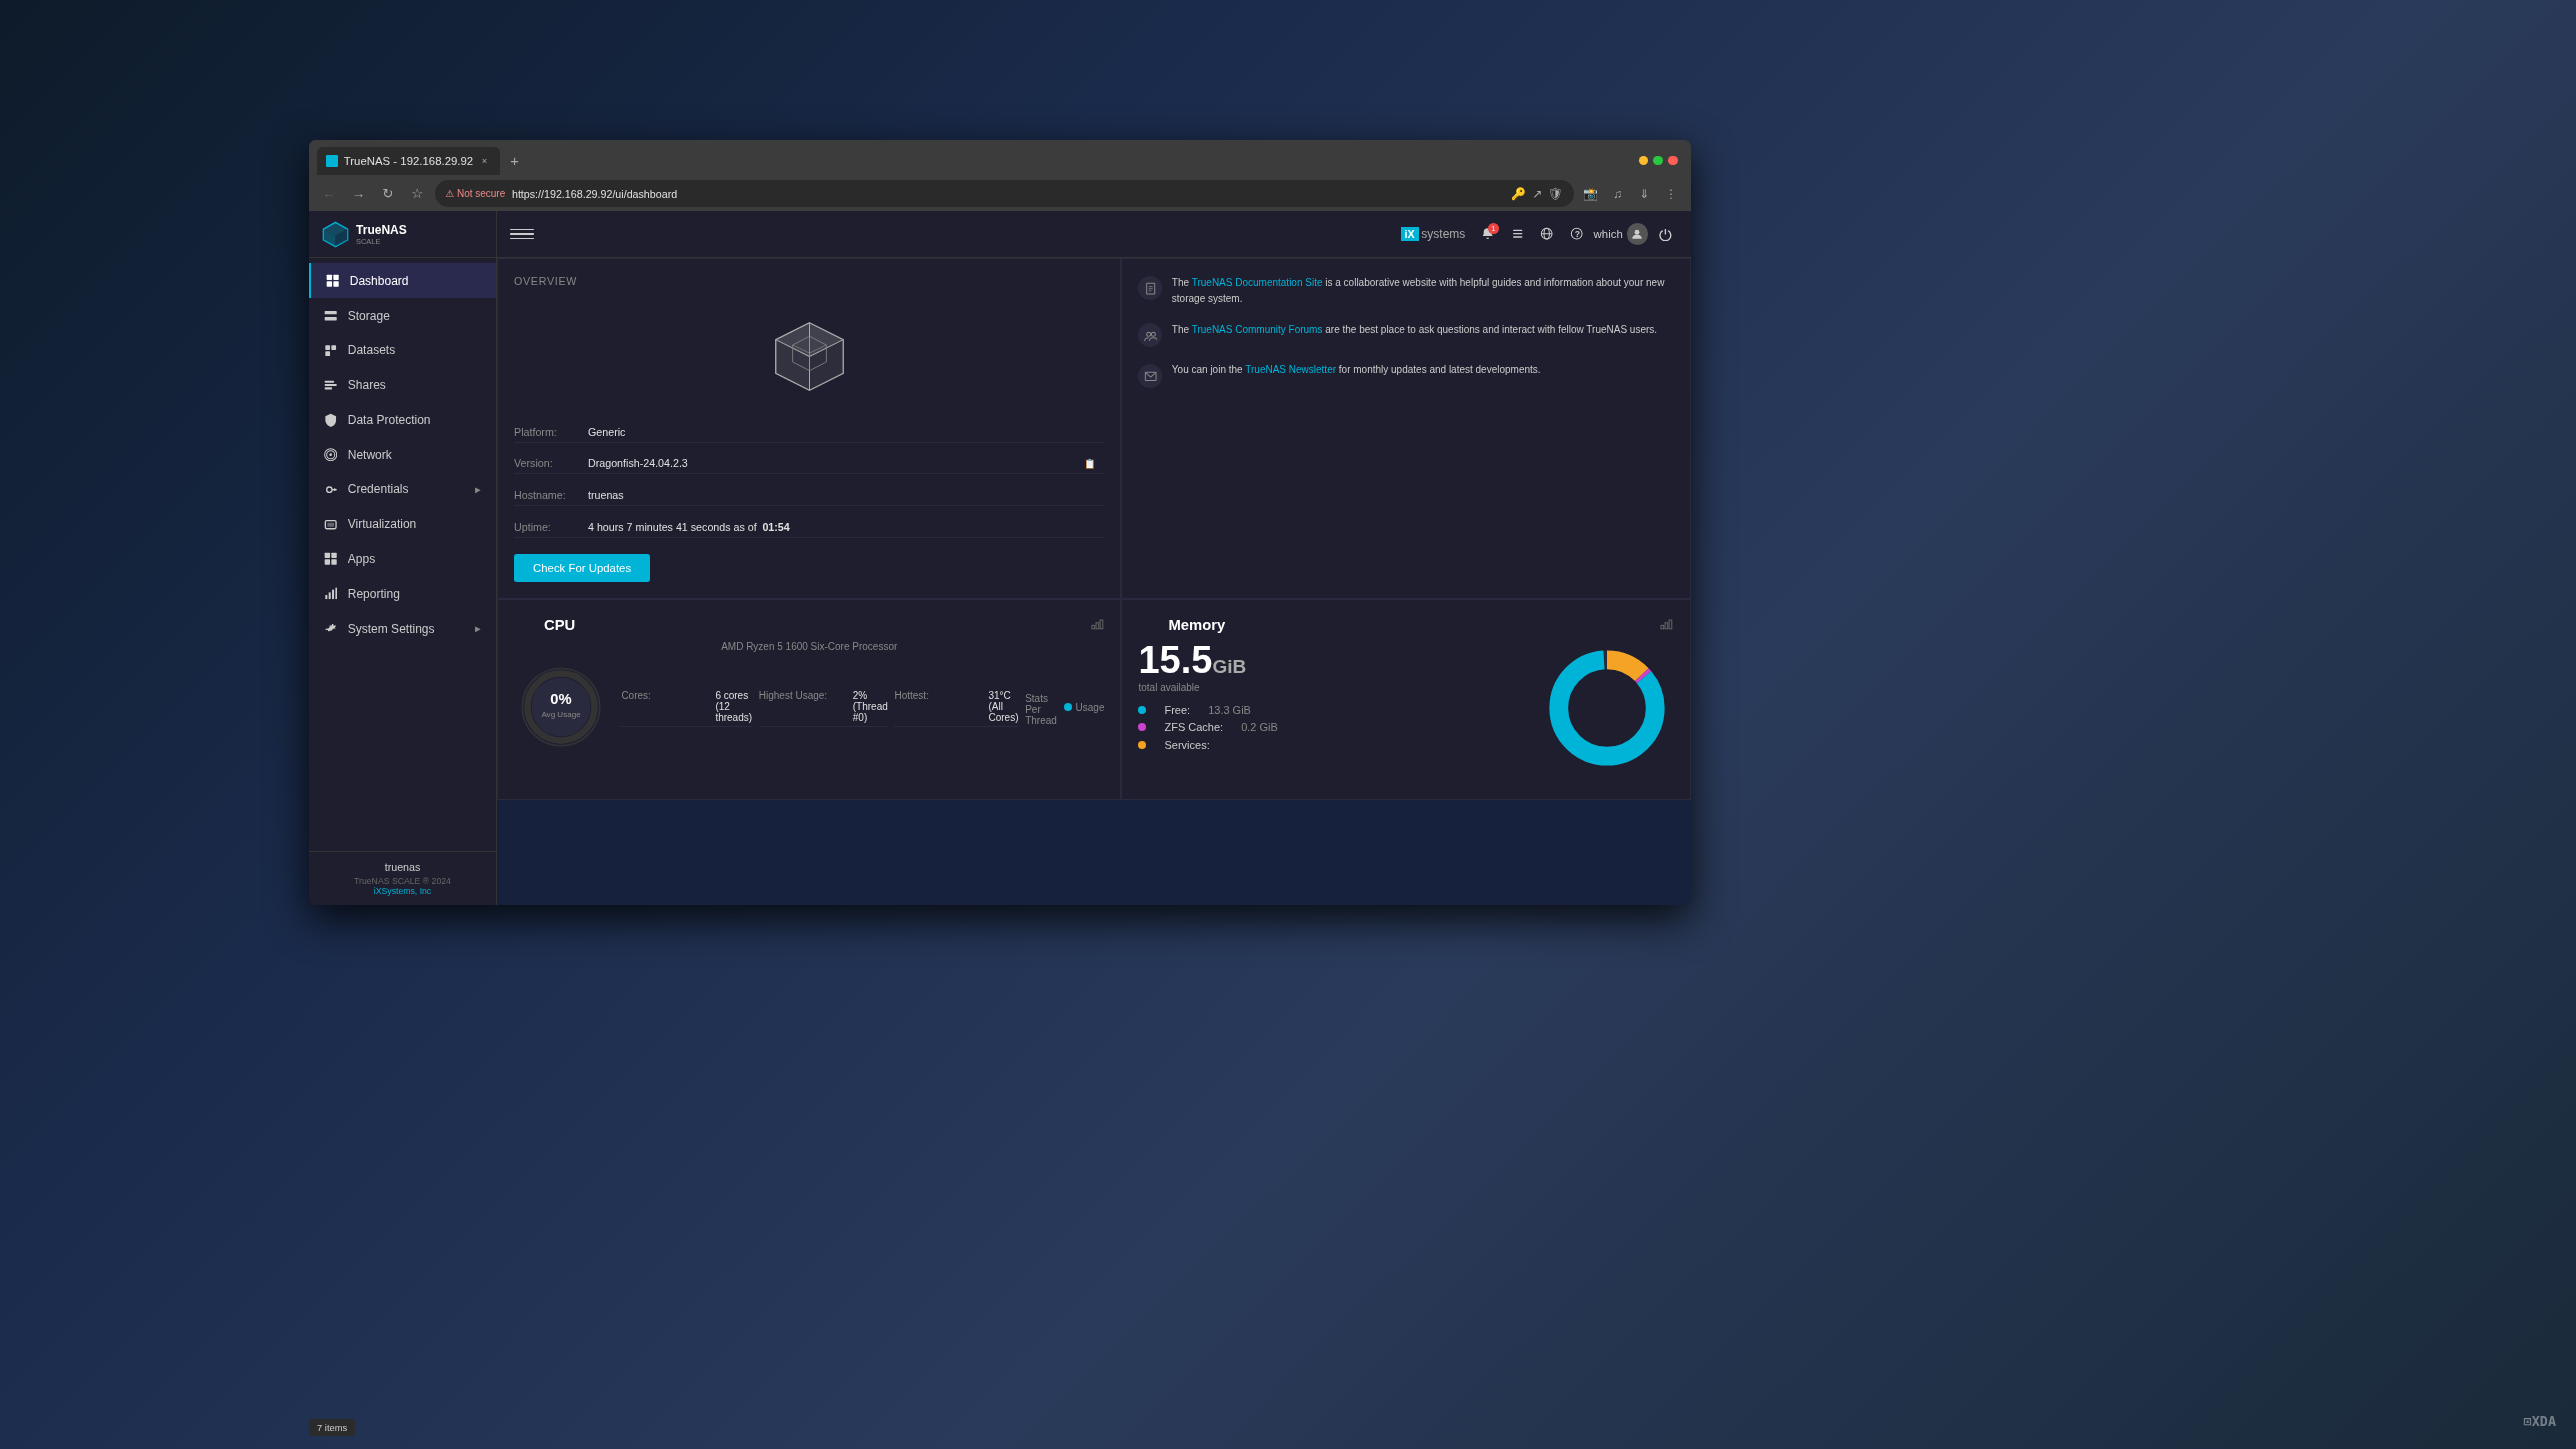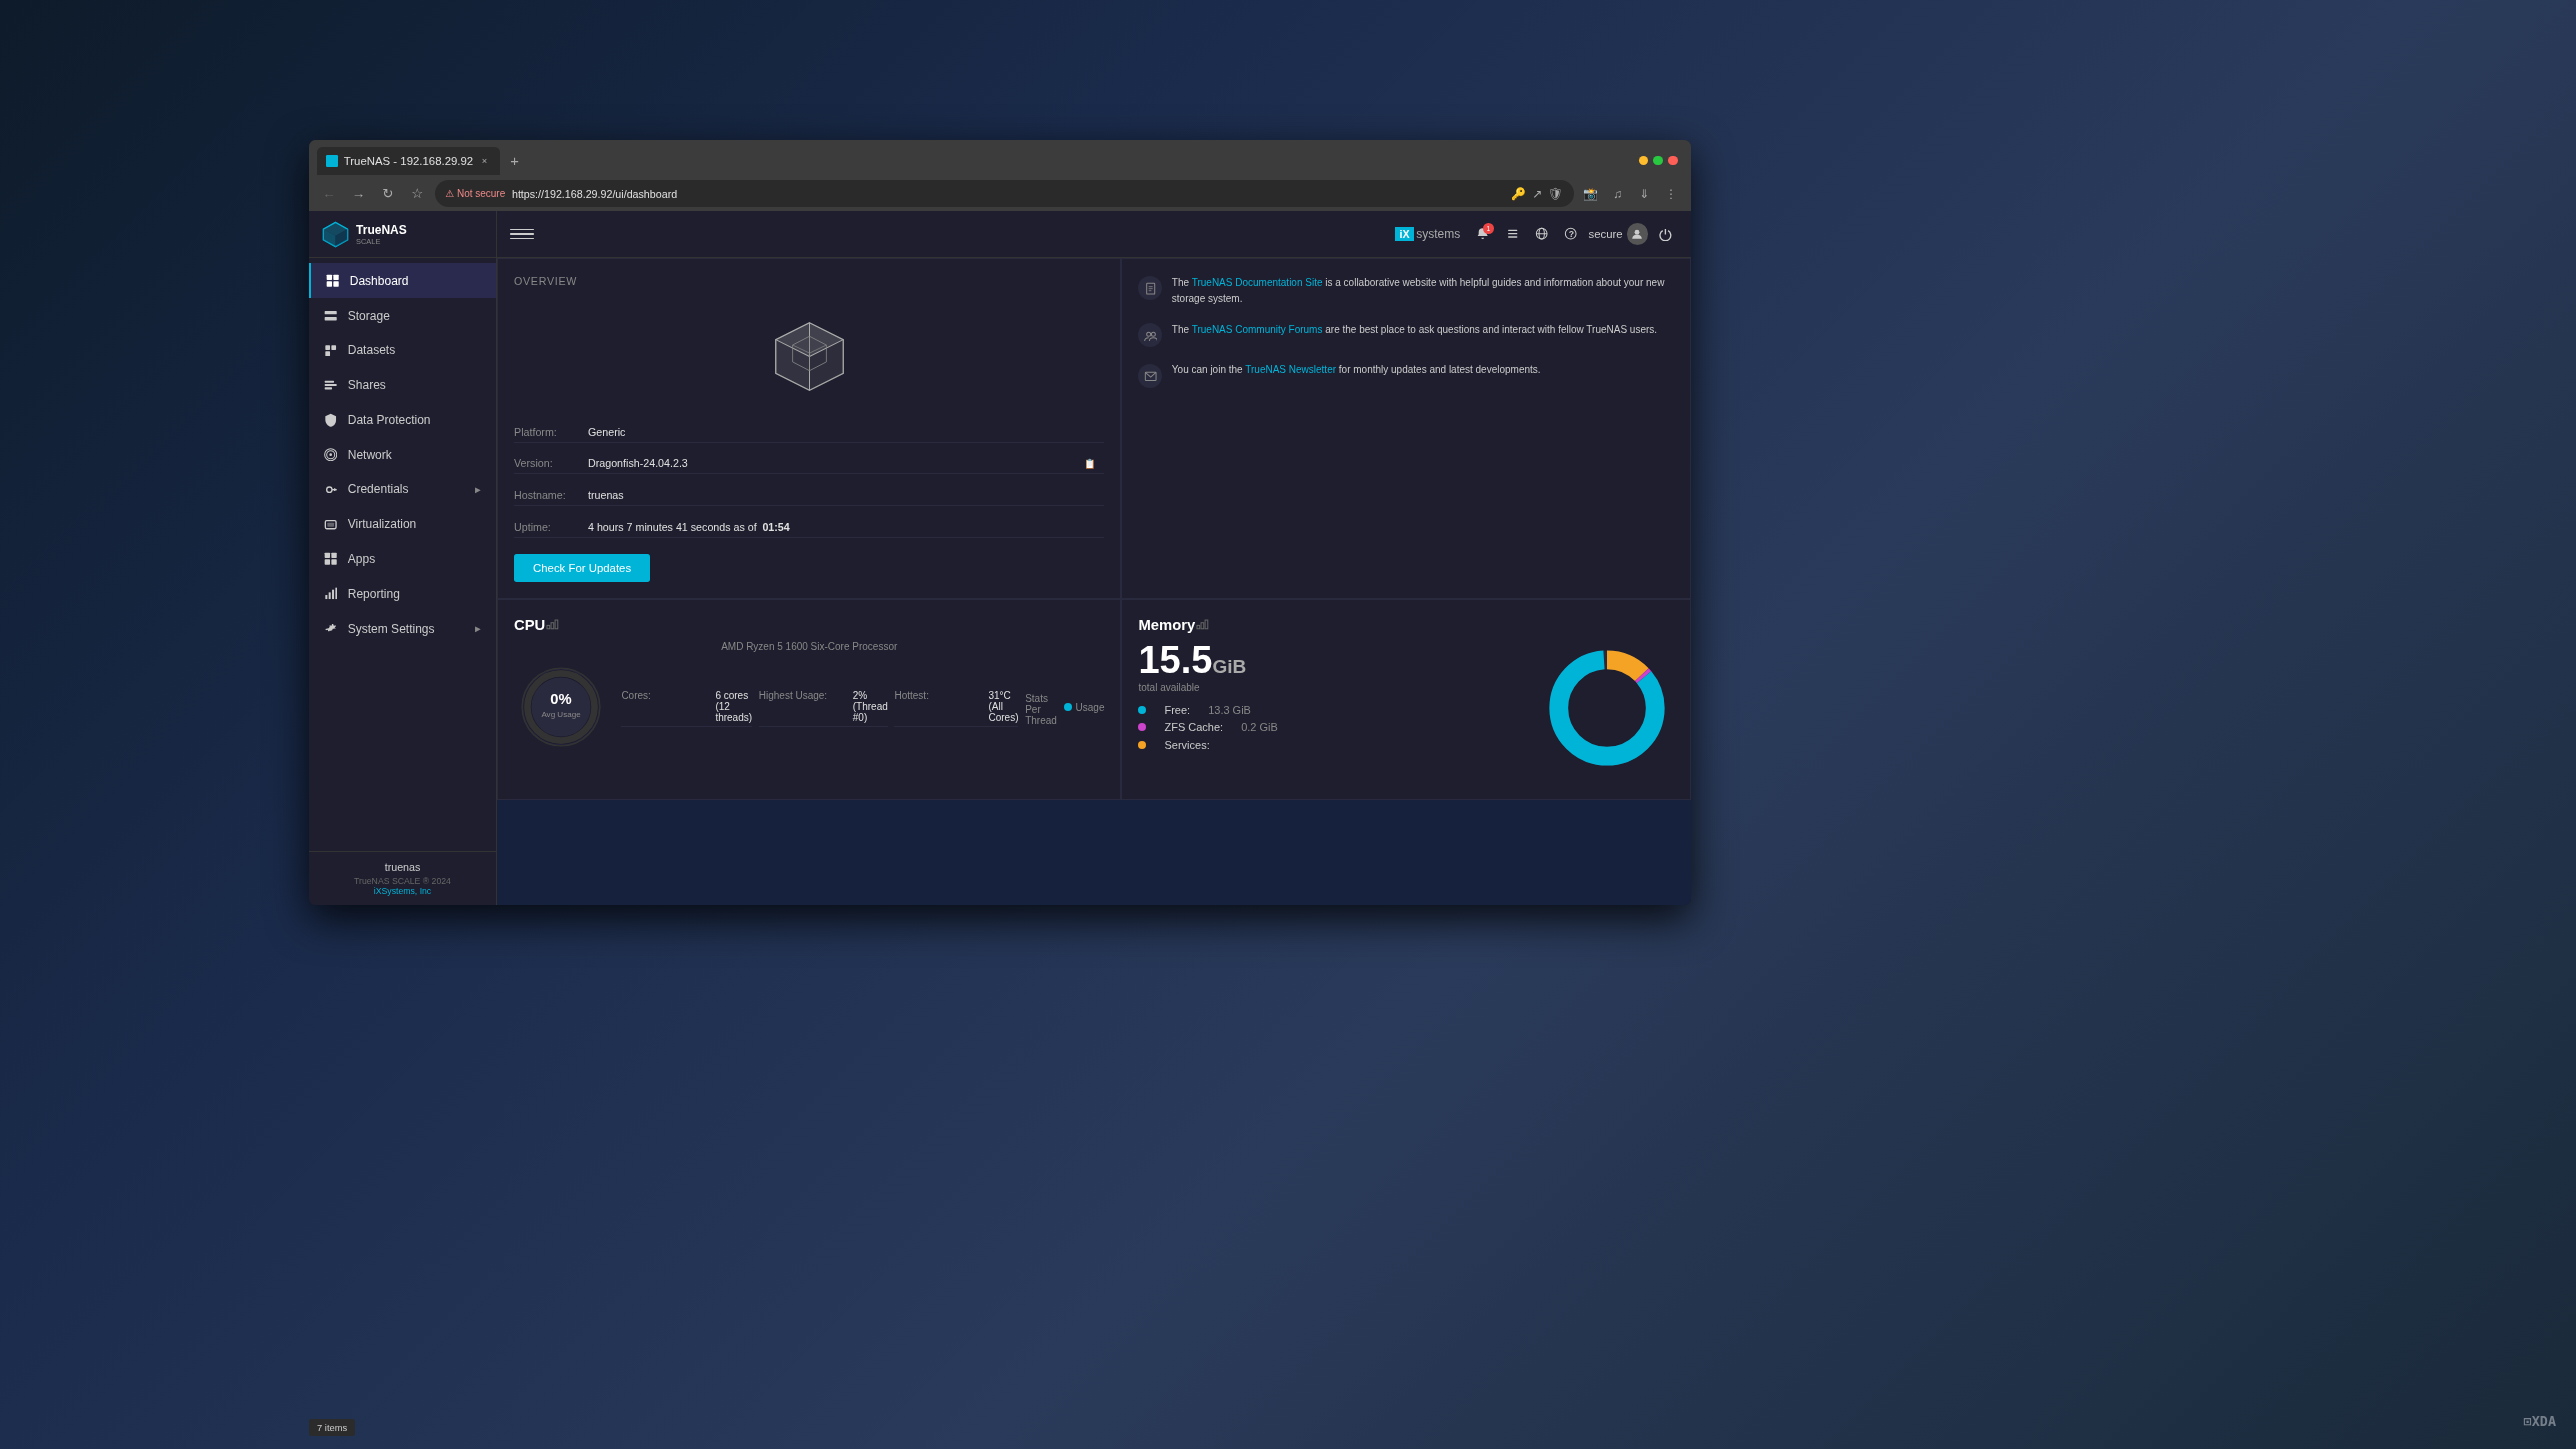--- a/index.html
+++ b/index.html
@@ -540,21 +540,23 @@
 
     
     .cpu-card {
       display: flex;
       flex-direction: column;
       gap: 8px;
     }
 
     .card-title-row {
       display: flex;
-      align-items: center;
+      justify-content: space-between;
+      align-items: center;
+      margin-left: 30px;
     }
 
     .card-title {
       font-size: 14.8px;
       font-weight: bold;
       color: #fff;
     }
 
     .card-chart-icon {
       color: #666;
@@ -930,21 +932,21 @@
               </svg>
           </div>
           <div class="tb-icon">
             <svg width="13.4" height="13.4" viewBox="0 0 20 20" fill="#ccc" style="font-size:20px">
                 <circle cx="10" cy="10" r="8" fill="none" stroke="#ccc" stroke-width="1.5"></circle>
                 <text x="7" y="15" fill="#ccc" font-size="13" font-weight="bold">?</text>
               </svg>
           </div>
 
           <div class="admin-label">
-            <span>secure</span>
+            <span>which</span>
             <div class="admin-avatar">
               <svg width="12" height="12" viewBox="0 0 20 20" fill="#ccc">
                   <circle cx="10" cy="7" r="4"></circle>
                   <path d="M2 18c0-4 3.5-7 8-7s8 3 8 7"></path>
                 </svg>
             </div>
           </div>
 
           <div class="power-btn">
             <svg width="14.8" height="14.8" viewBox="0 0 22 22" fill="none" stroke="#ccc" stroke-width="2">

